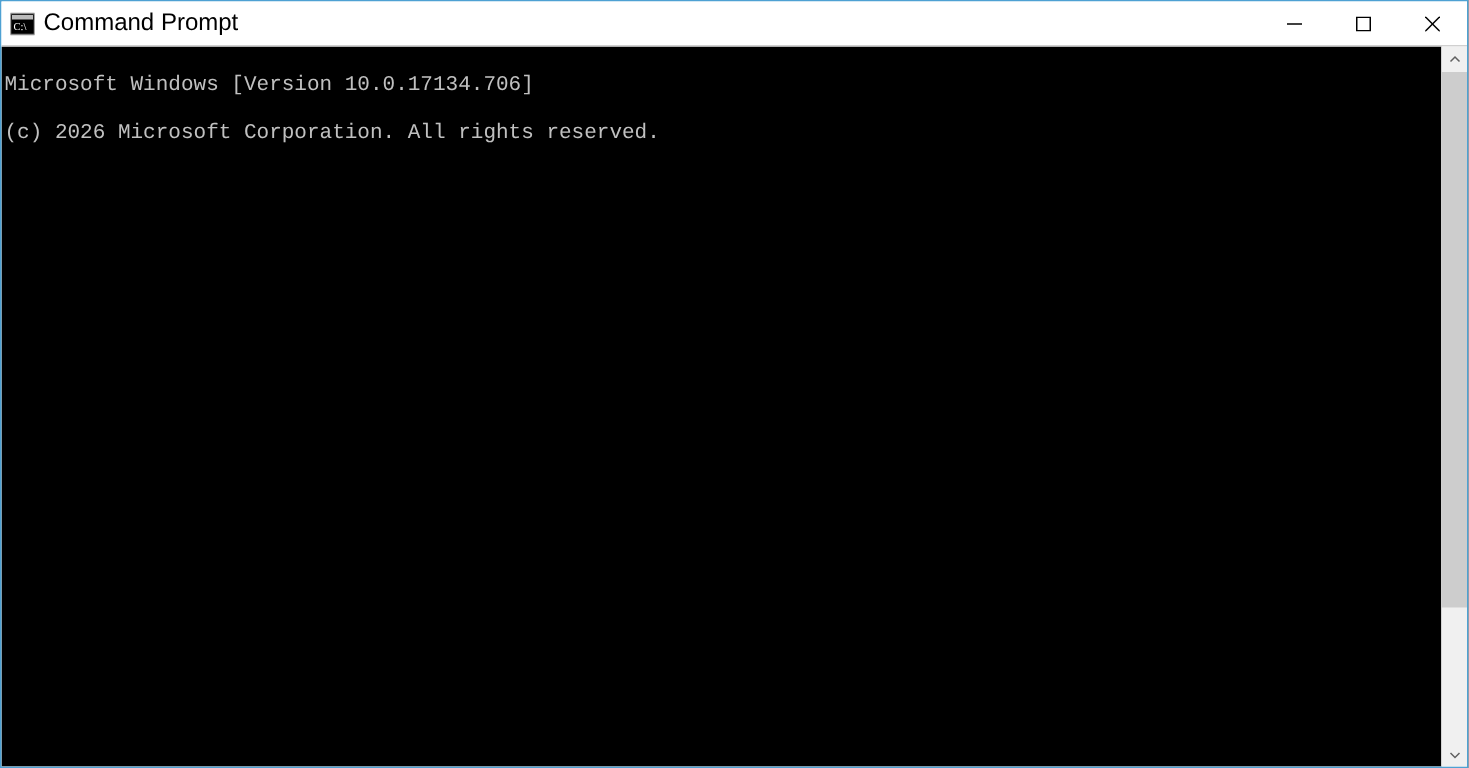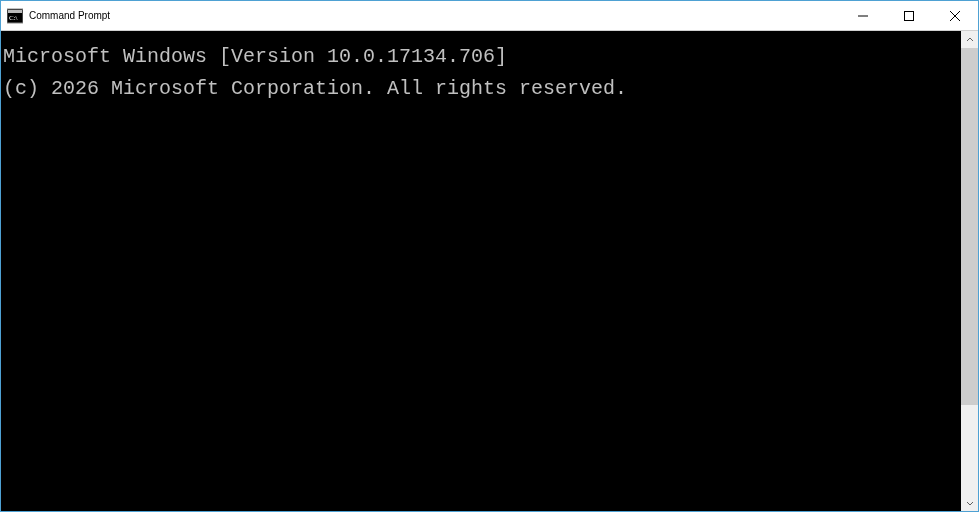--- a/index.html
+++ b/index.html
@@ -34,21 +34,21 @@
     gap: 6px;
   }
   .app-icon {
     width: 16px;
     height: 16px;
     display: inline-flex;
     align-items: center;
     justify-content: center;
   }
   .title-text {
-    font-size: 10px;
+    font-size: 16px;
     color: #000;
   }
   .win-controls {
     display: flex;
     height: 100%;
   }
   .win-btn {
     width: 46px;
     height: 100%;
     display: flex;
@@ -62,21 +62,21 @@
   .content-area {
     flex: 1;
     display: flex;
     overflow: hidden;
   }
   .terminal {
     flex: 1;
     background: #000;
     color: #c0c0c0;
     font-family: Consolas, "Courier New", monospace;
-    font-size: 20px;
+    font-size: 14px;
     line-height: 16px;
     padding: 2px 0 0 2px;
     white-space: pre;
     overflow: hidden;
   }
   .terminal-line { min-height: 16px; }
   .prompt-line { display: inline; }
   .cursor {
     display: inline-block;
     width: 8px;

